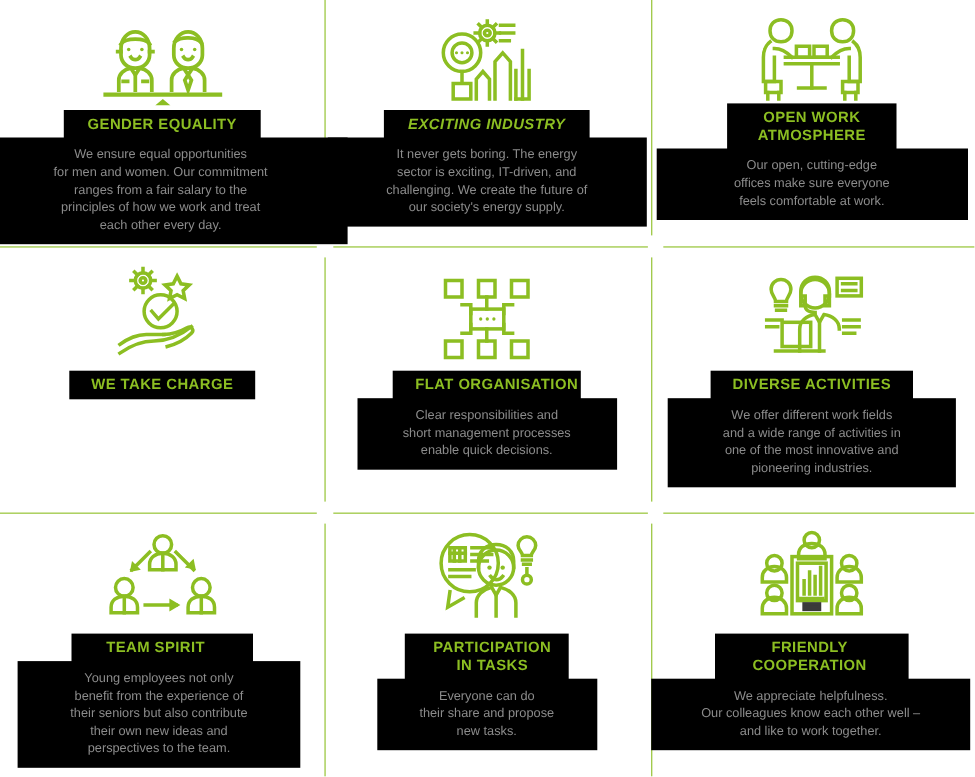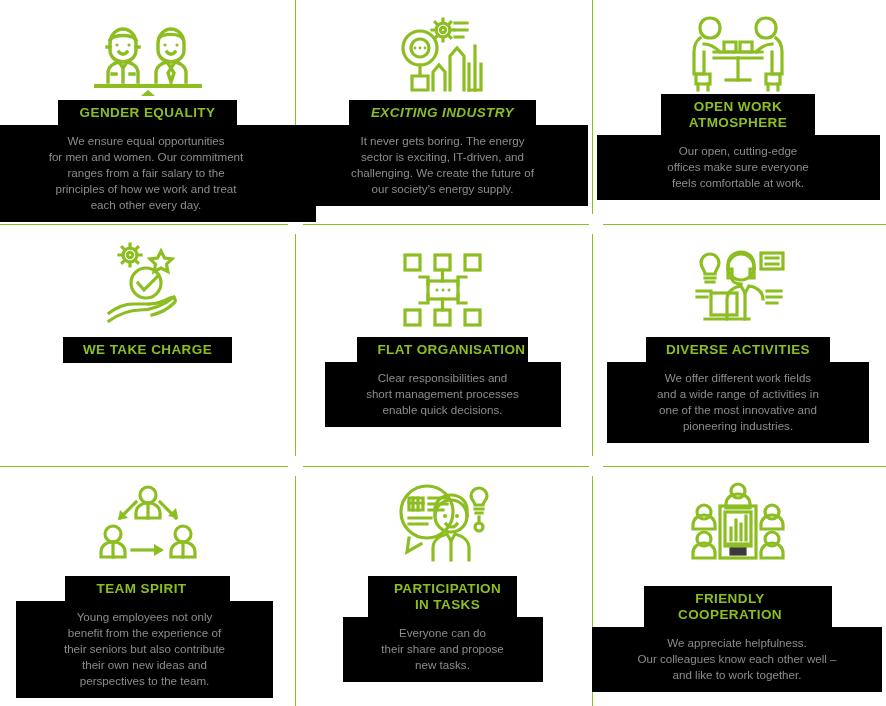--- a/index.html
+++ b/index.html
@@ -105,21 +105,21 @@
   
   .c6 .icon-wrap { height: 100px; }
   .c6 .title-bar { margin-top: 10px; padding-left: 32px; padding-right: 44px; }
   .c6 .desc-box  { width: 257px; margin-left: -6px; }
 
   .c7 .icon-wrap { height: 100px; }
   .c7 .title-bar { margin-top: 10px; padding-left: 26px; padding-right: 16px; }
   .c7 .desc-box  { width: 200px; }
 
   .c8 .icon-wrap { height: 100px; }
-  .c8 .title-bar { margin-top: 20px; padding-left: 34px; padding-right: 50px; }
+  .c8 .title-bar { margin-top: 10px; padding-left: 34px; padding-right: 38px; }
   .c8 .desc-box  { width: 290px; margin-left: -2px; }
 </style>
 </head>
 <body>
 
 <div id="board">
 
   <div class="divider-h" style="left:0px;   top:224px; width:288px;"></div>
   <div class="divider-h" style="left:303px; top:224px; width:286px;"></div>
   <div class="divider-h" style="left:603px; top:224px; width:283px;"></div>

